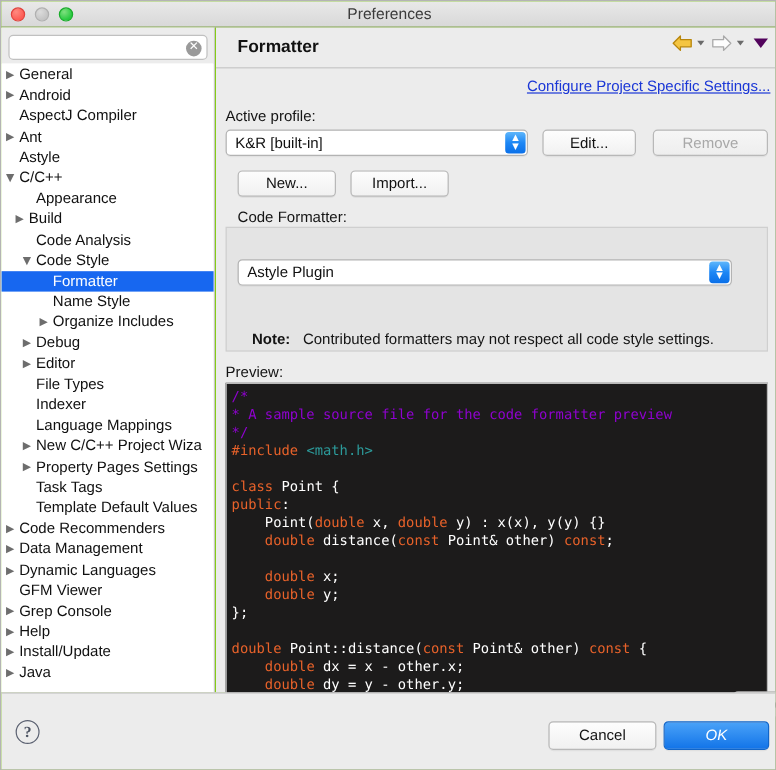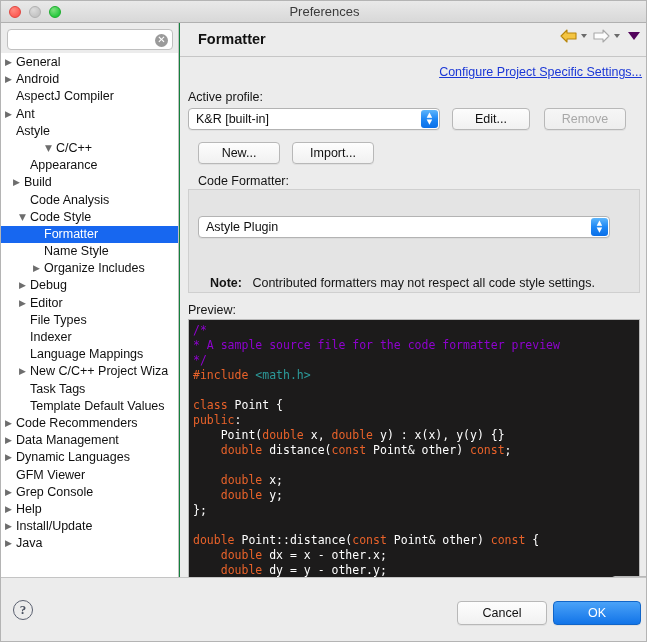--- a/index.html
+++ b/index.html
@@ -6,21 +6,21 @@
   html, body {
     margin: 0; padding: 0;
     width: 647px; height: 642px;
     overflow: hidden;
     font-family: "Liberation Sans", sans-serif;
     -webkit-font-smoothing: antialiased;
   }
   #window {
     position: relative;
     width: 647px; height: 642px;
-    background: #15803d;
+    background: #84cc16;
     border: 1px solid #b4b4b4;
     overflow: hidden;
   }
 
   
   #titlebar {
     position: absolute; left: 0; top: 0; width: 647px; height: 22px;
     background: linear-gradient(to bottom, #e9e9e9 0%, #d8d8d8 100%);
     border-bottom: 1px solid #b0b0b0;
   }
@@ -195,34 +195,35 @@
         <input id="searchinput" type="text" placeholder="" style="">
         <span id="clear-icon">✕</span>
       </div>
     </div>
     <div id="tree">
         <div class="trow" style="padding-left: 4px;"><span class="tw">▶</span><span class="lbl">General</span></div>
         <div class="trow" style="padding-left: 4px;"><span class="tw">▶</span><span class="lbl">Android</span></div>
         <div class="trow" style="padding-left: 4px;"><span class="tw"></span><span class="lbl">AspectJ Compiler</span></div>
         <div class="trow" style="padding-left: 4px;"><span class="tw">▶</span><span class="lbl">Ant</span></div>
         <div class="trow" style="padding-left: 4px;"><span class="tw"></span><span class="lbl">Astyle</span></div>
-        <div class="trow" style="padding-left: 4px; margin-left: 40px;"><span class="tw">▼</span><span class="lbl">C/C++</span></div>
+        <div class="trow" style="padding-left: 4px;"><span class="tw">▼</span><span class="lbl">C/C++</span></div>
         <div class="trow" style="padding-left: 18px;"><span class="tw"></span><span class="lbl">Appearance</span></div>
         <div class="trow" style="padding-left: 12px;"><span class="tw">▶</span><span class="lbl">Build</span></div>
         <div class="trow" style="padding-left: 18px;"><span class="tw"></span><span class="lbl">Code Analysis</span></div>
         <div class="trow" style="padding-left: 18px;"><span class="tw">▼</span><span class="lbl">Code Style</span></div>
         <div class="trow sel" style="padding-left: 32px;"><span class="tw"></span><span class="lbl">Formatter</span></div>
         <div class="trow" style="padding-left: 32px;"><span class="tw"></span><span class="lbl">Name Style</span></div>
         <div class="trow" style="padding-left: 32px;"><span class="tw">▶</span><span class="lbl">Organize Includes</span></div>
         <div class="trow" style="padding-left: 18px;"><span class="tw">▶</span><span class="lbl">Debug</span></div>
         <div class="trow" style="padding-left: 18px;"><span class="tw">▶</span><span class="lbl">Editor</span></div>
         <div class="trow" style="padding-left: 18px;"><span class="tw"></span><span class="lbl">File Types</span></div>
         <div class="trow" style="padding-left: 18px;"><span class="tw"></span><span class="lbl">Indexer</span></div>
         <div class="trow" style="padding-left: 18px;"><span class="tw"></span><span class="lbl">Language Mappings</span></div>
         <div class="trow" style="padding-left: 18px;"><span class="tw">▶</span><span class="lbl">New C/C++ Project Wiza</span></div>
+        <div class="trow" style="padding-left: 18px;"><span class="tw">▶</span><span class="lbl">Property Pages Settings</span></div>
         <div class="trow" style="padding-left: 18px;"><span class="tw"></span><span class="lbl">Task Tags</span></div>
         <div class="trow" style="padding-left: 18px;"><span class="tw"></span><span class="lbl">Template Default Values</span></div>
         <div class="trow" style="padding-left: 4px;"><span class="tw">▶</span><span class="lbl">Code Recommenders</span></div>
         <div class="trow" style="padding-left: 4px;"><span class="tw">▶</span><span class="lbl">Data Management</span></div>
         <div class="trow" style="padding-left: 4px;"><span class="tw">▶</span><span class="lbl">Dynamic Languages</span></div>
         <div class="trow" style="padding-left: 4px;"><span class="tw"></span><span class="lbl">GFM Viewer</span></div>
         <div class="trow" style="padding-left: 4px;"><span class="tw">▶</span><span class="lbl">Grep Console</span></div>
         <div class="trow" style="padding-left: 4px;"><span class="tw">▶</span><span class="lbl">Help</span></div>
         <div class="trow" style="padding-left: 4px;"><span class="tw">▶</span><span class="lbl">Install/Update</span></div>
         <div class="trow" style="padding-left: 4px;"><span class="tw">▶</span><span class="lbl">Java</span></div>
@@ -259,21 +260,21 @@
       <div class="combo" style="left:8px; top:51px; width:252px;">
         <span class="ctext">K&amp;R [built-in]</span>
         <span class="carrow">
           <span class="up">▲</span>
             <span class="dn">▼</span>
         </span>
       </div>
 
       <div class="btn" style="left:272px; top:51px; width:78px;">Edit...</div>
 
-      <div class="btn disabled" style="left:364px; top:51px; width:82px;">Remove</div>
+      <div class="btn disabled" style="left:364px; top:51px; width:96px;">Remove</div>
 
       <div class="btn" style="left:18px; top:85px; width:82px;">New...</div>
 
       <div class="btn" style="left:112px; top:85px; width:82px;">Import...</div>
 
       <div class="flabel" style="left:18px; top:117px;">Code Formatter:</div>
 
       <div style="position:absolute; left:8px; top:132px; width:452px; height:104px; background:#e4e4e4; border:1px solid #cfcfcf;"></div>
 
       <div class="combo" style="left:18px; top:159px; width:412px;">
@@ -296,16 +297,16 @@
 
     <div id="btn-row">
       <div class="btn" style="left:252px; top:0; width:110px;">Restore Defaults</div>
 
     </div>
   </div>
 
   <div id="footer">
     <div id="help-icon">?</div>
     <div class="btn" style="left:456px; top:23px; width:90px; height:24px; line-height:22px;">Cancel</div>
-    <div class="btn primary" style="left:552px; top:23px; width:88px; height:24px; line-height:22px;">OK</div>
+    <div class="btn primary" style="left:552px; top:23px; width:88px; height:24px; line-height:22px;font-style:italic;">OK</div>
   </div>
 
 </div>
 
 </body></html>

